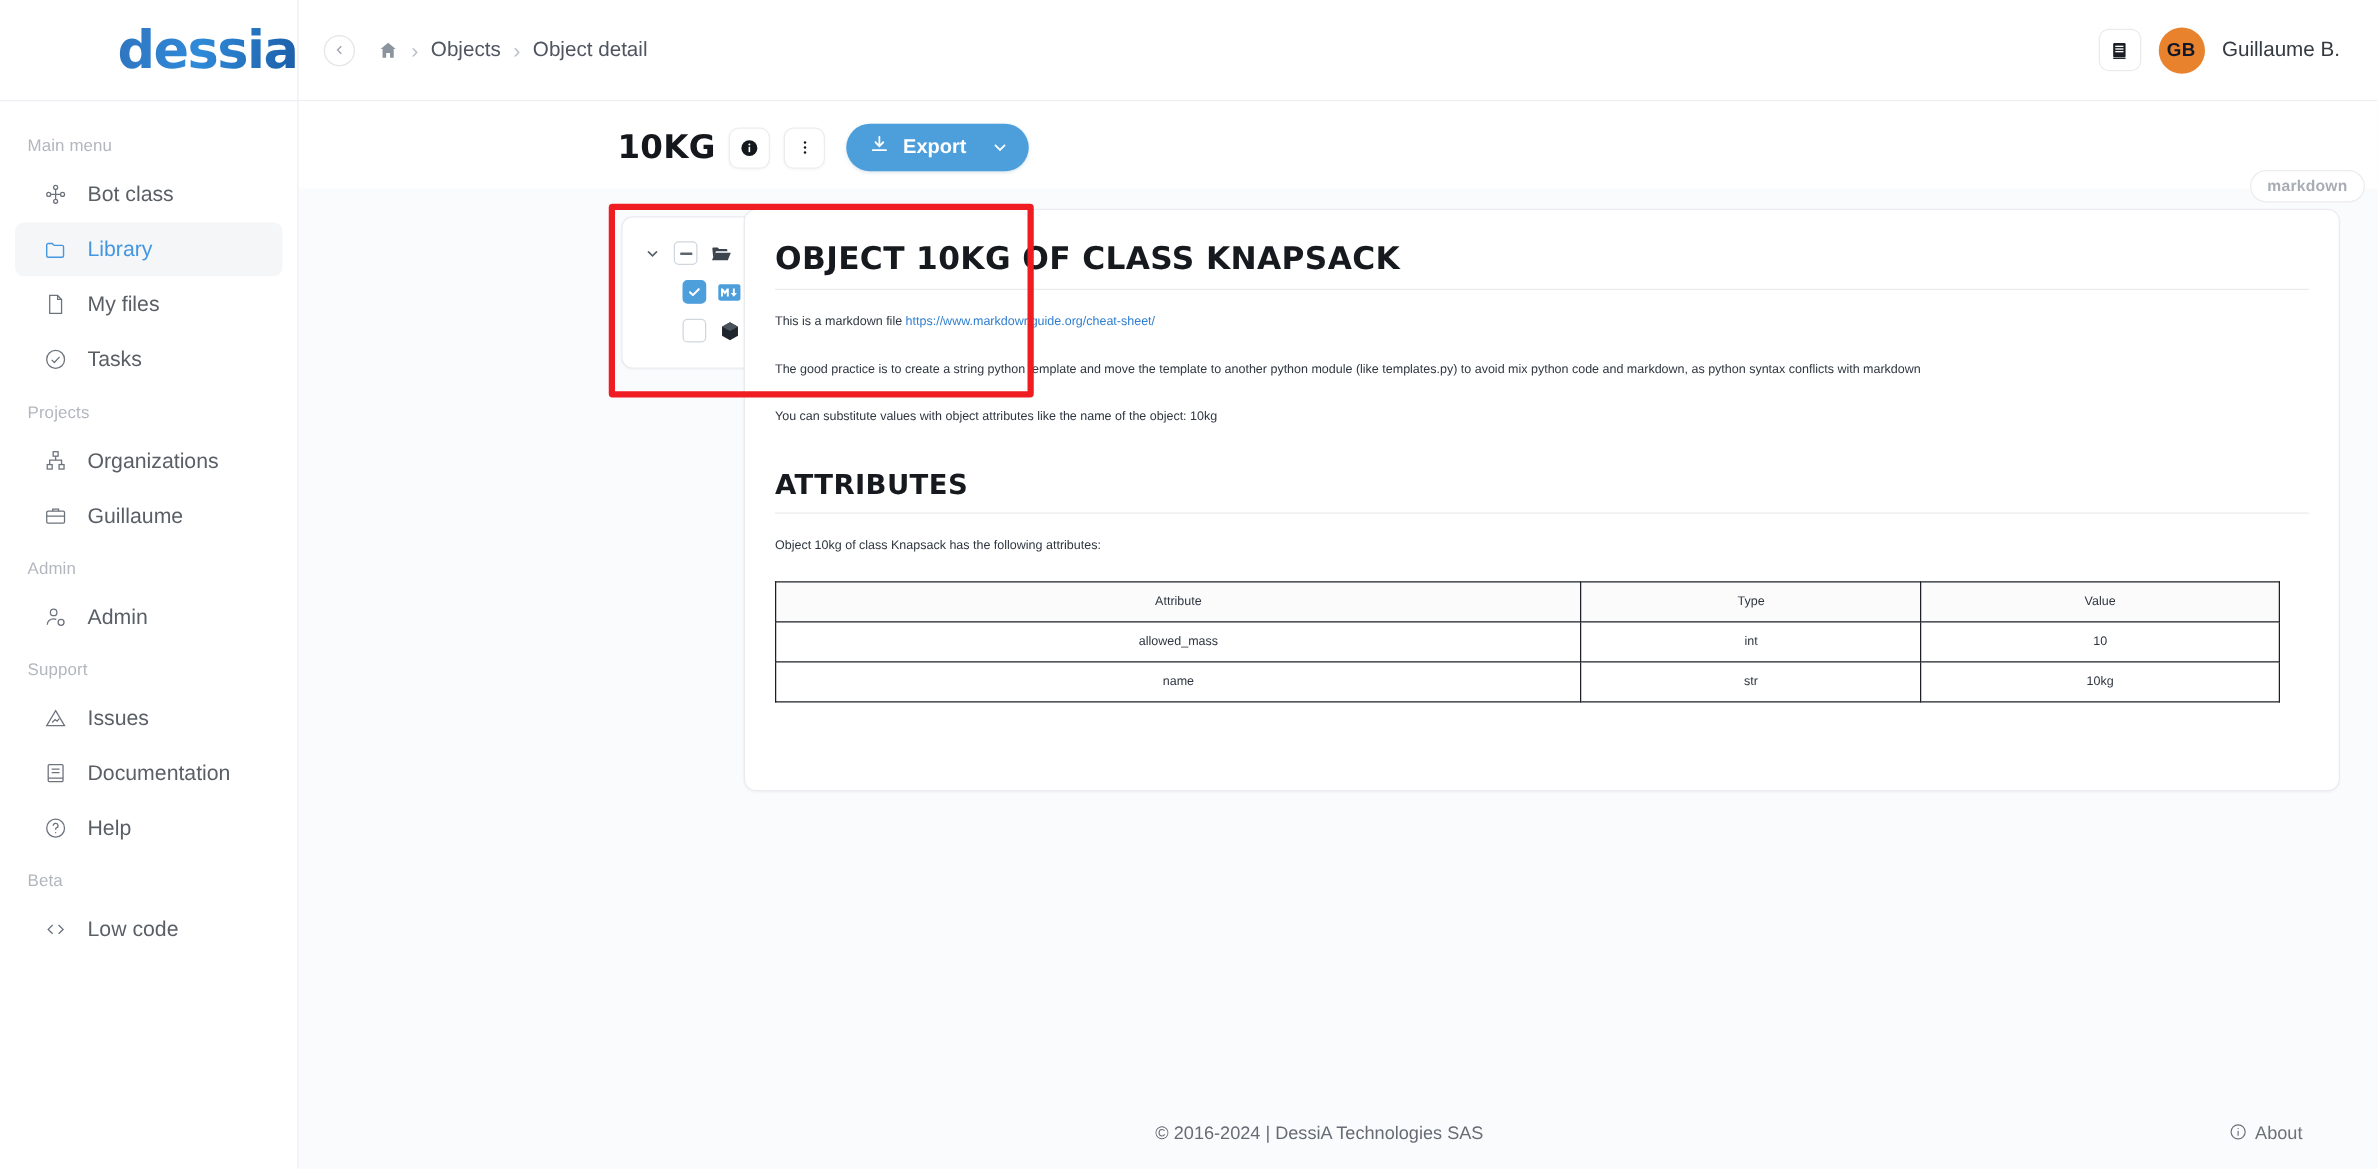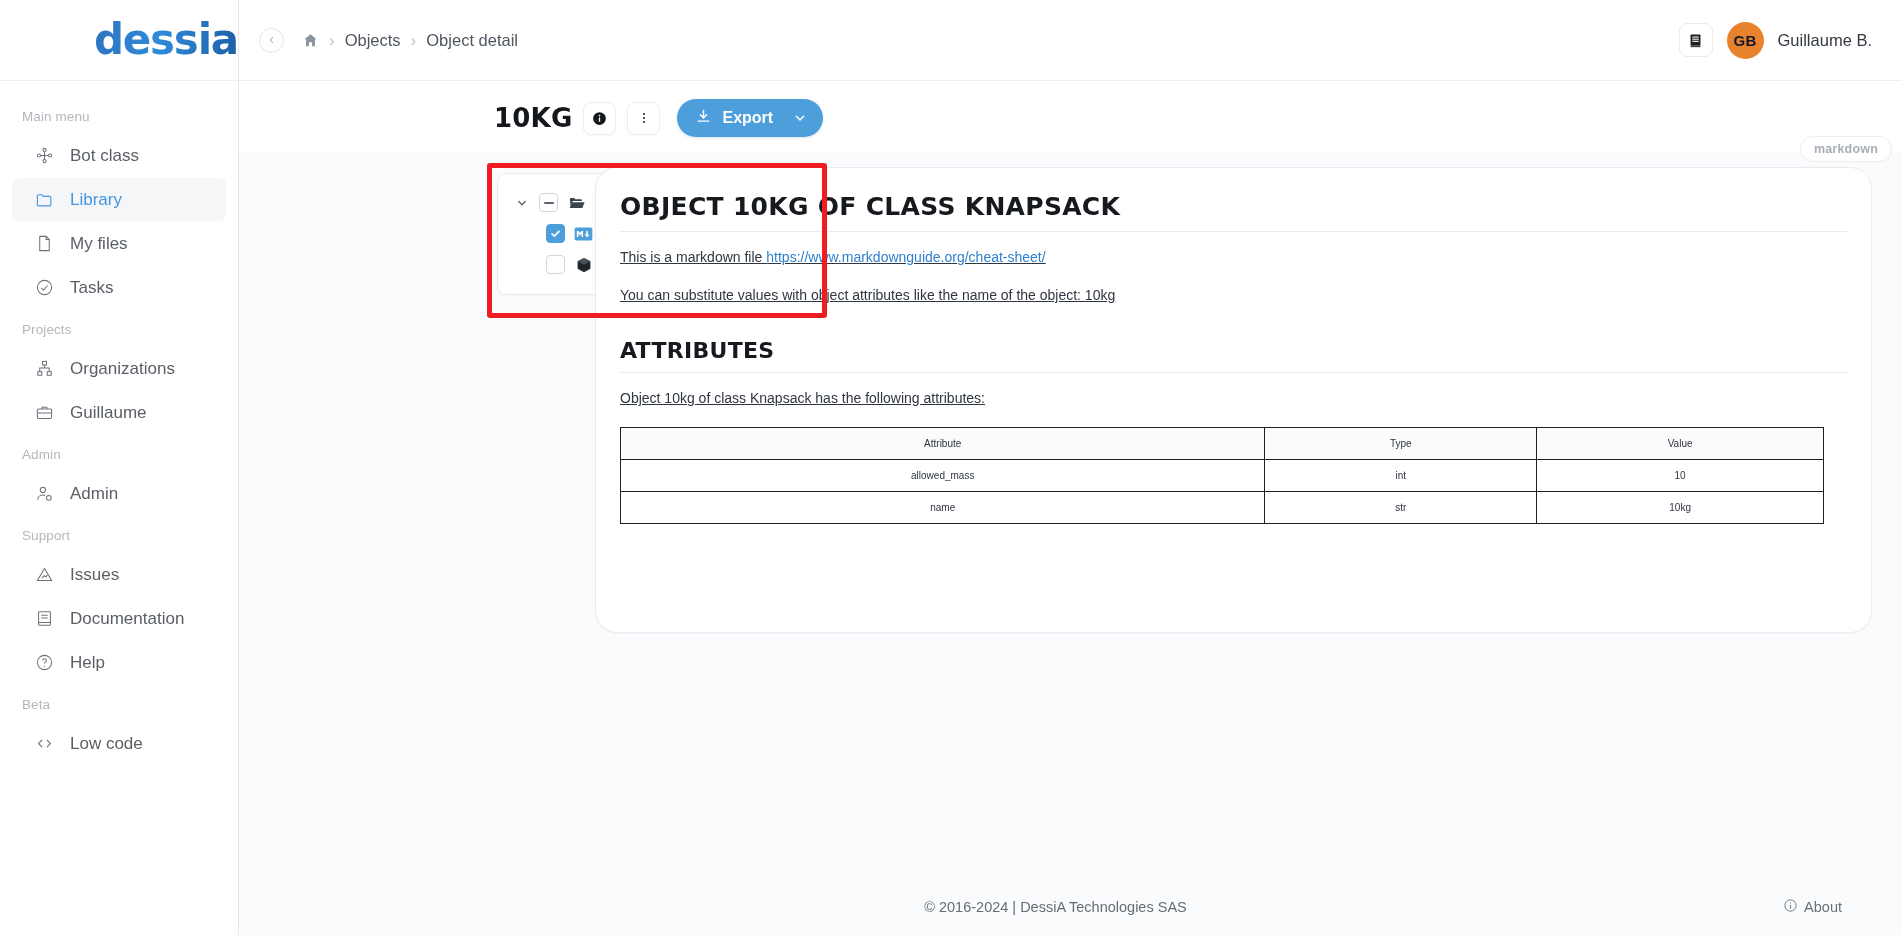--- a/index.html
+++ b/index.html
@@ -294,21 +294,21 @@
   #md-wrap {
     flex: 1;
     position: relative;
     padding: 16px 30px 0 6px;
     min-width: 0;
   }
   #md-card {
     position: relative;
     background: #fff;
     border: 1px solid #e9ebef;
-    border-radius: 22px;
+    border-radius: 10px;
     padding: 24px 24px 40px 24px;
     height: 466px;
     overflow: hidden;
     box-shadow: 0 1px 2px rgba(20,25,35,0.03);
   }
   #md-tab {
     position: absolute;
     right: 10px;
     top: -15px;
     background: #fff;
@@ -335,25 +335,24 @@
     font-size: 22px;
     font-weight: 800;
     color: #16191e;
     letter-spacing: 0.3px;
     margin: 30px 0 12px 0;
     padding-bottom: 9px;
     border-bottom: 1px solid #e9ebee;
     font-family: "DejaVu Sans", sans-serif;
   }
   .md-p {
-    font-size: 14px;
+    font-size: 10px;
     line-height: 25px;
     color: #2f3640;
     margin: 13px 0;
-    text-decoration: underline;
   }
   .md-link { color: #2f7fd0; text-decoration: none; cursor: pointer; }
   table.md-table {
     border-collapse: collapse;
     width: 1204px;
     margin-top: 16px;
     font-size: 10px;
   }
   table.md-table th,
   table.md-table td {
@@ -670,20 +669,21 @@
         <div id="md-wrap">
           <div id="md-tab">markdown</div>
           <div id="md-card">
 
             <h1 class="md-h1">OBJECT 10KG OF CLASS KNAPSACK</h1>
 
             <p class="md-p">
               <span>This is a markdown file </span><a class="md-link" href="#">https://www.markdownguide.org/cheat-sheet/</a>
             </p>
 
+            <p class="md-p">The good practice is to create a string python template and move the template to another python module (like templates.py) to avoid mix python code and markdown, as python syntax conflicts with markdown</p>
 
             <p class="md-p">You can substitute values with object attributes like the name of the object: 10kg</p>
 
             <h2 class="md-h2">ATTRIBUTES</h2>
 
             <p class="md-p">Object 10kg of class Knapsack has the following attributes:</p>
 
             <table class="md-table">
               <colgroup>
                   <col class="c1">

